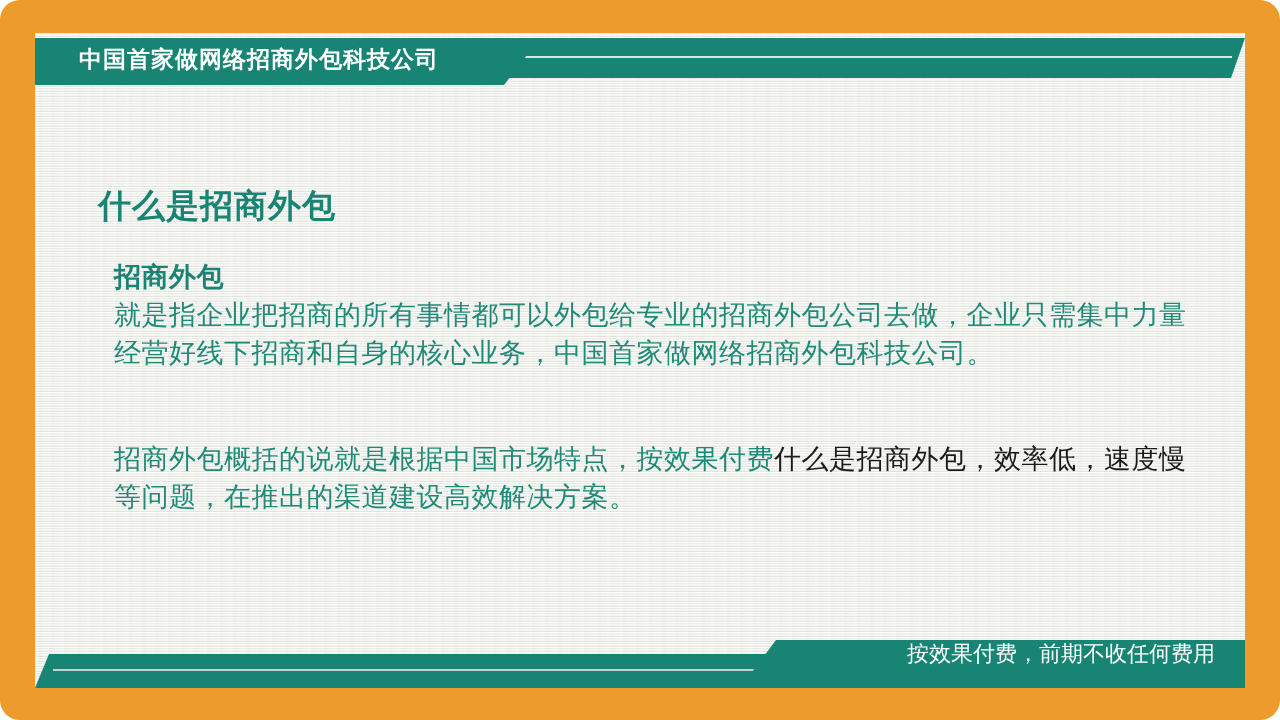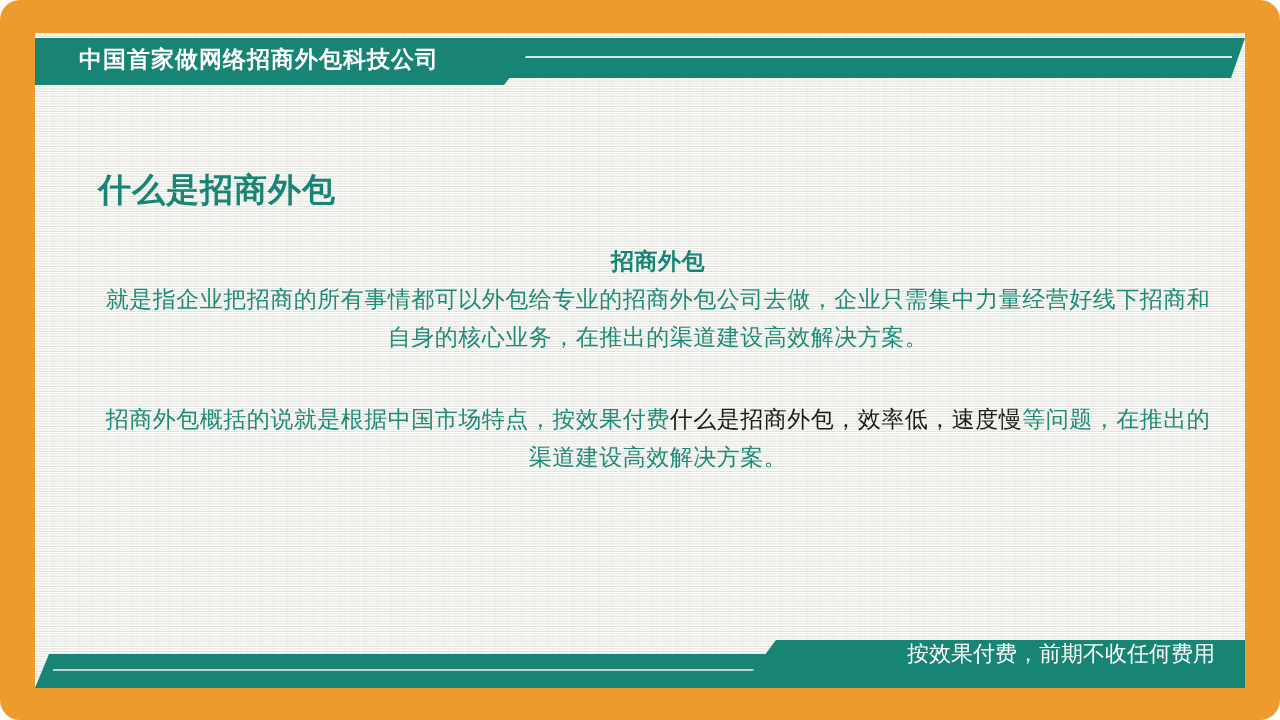--- a/index.html
+++ b/index.html
@@ -145,30 +145,29 @@
     position: absolute;
     left: 98px;
     top: 170px;
     width: 1120px;
   }
   #section-title {
     font-size: 33px;
     font-weight: bold;
     color: #188473;
     line-height: 46px;
-    margin: 0 0 28px 0;
+    margin: 16px 0 28px 0;
     letter-spacing: 1px;
   }
   .para {
-    font-size: 23px;
+    font-size: 27px;
     line-height: 38px;
     color: #1F8A77;
-    margin: 4px;
+    margin: 16px;
     letter-spacing: 0.5px;
-    text-align: center;
   }
   .lead {
     font-weight: bold;
     color: #188473;
     display: block;
   }
   .spacer {
     height: 36px;
   }
   .hl-dark {
@@ -187,21 +186,21 @@
     <div class="hdr-hairline"></div>
     <div class="hdr-block"></div>
     <div id="header-title">中国首家做网络招商外包科技公司</div>
   </div>
 
   <div id="content">
 
     <h1 id="section-title">什么是招商外包</h1>
 
     <p class="para">
-      <span class="lead">招商外包</span><span>就是指企业把招商的所有事情都可以外包给专业的招商外包公司去做，企业只需集中力量经营好线下招商和自身的核心业务，在推出的渠道建设高效解决方案。</span>
+      <span class="lead">招商外包</span><span>就是指企业把招商的所有事情都可以外包给专业的招商外包公司去做，企业只需集中力量经营好线下招商和自身的核心业务，中国首家做网络招商外包科技公司。</span>
     </p>
 
     <div class="spacer"></div>
 
     <p class="para">
       <span>招商外包概括的说就是根据中国市场特点，按效果付费</span><span class="hl-dark">什么是招商外包，效率低，速度慢</span><span>等问题，在推出的渠道建设高效解决方案。</span>
     </p>
 
   </div>
 

